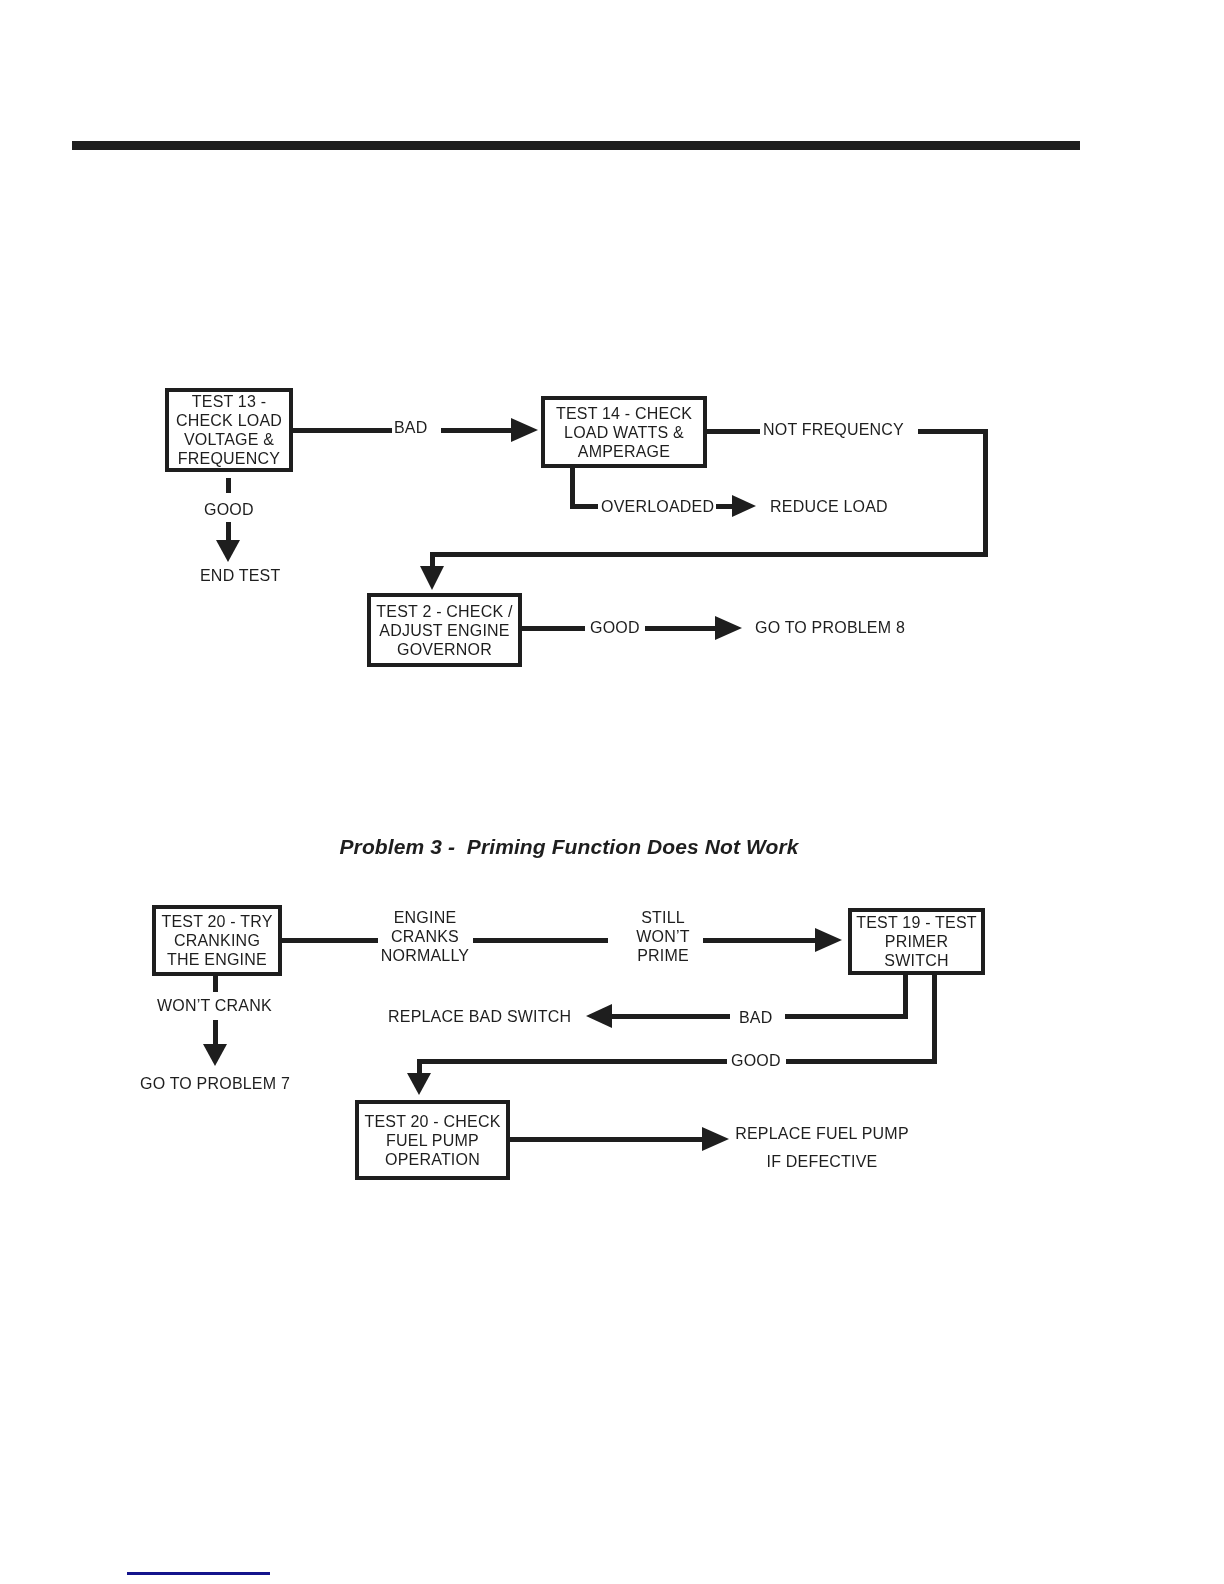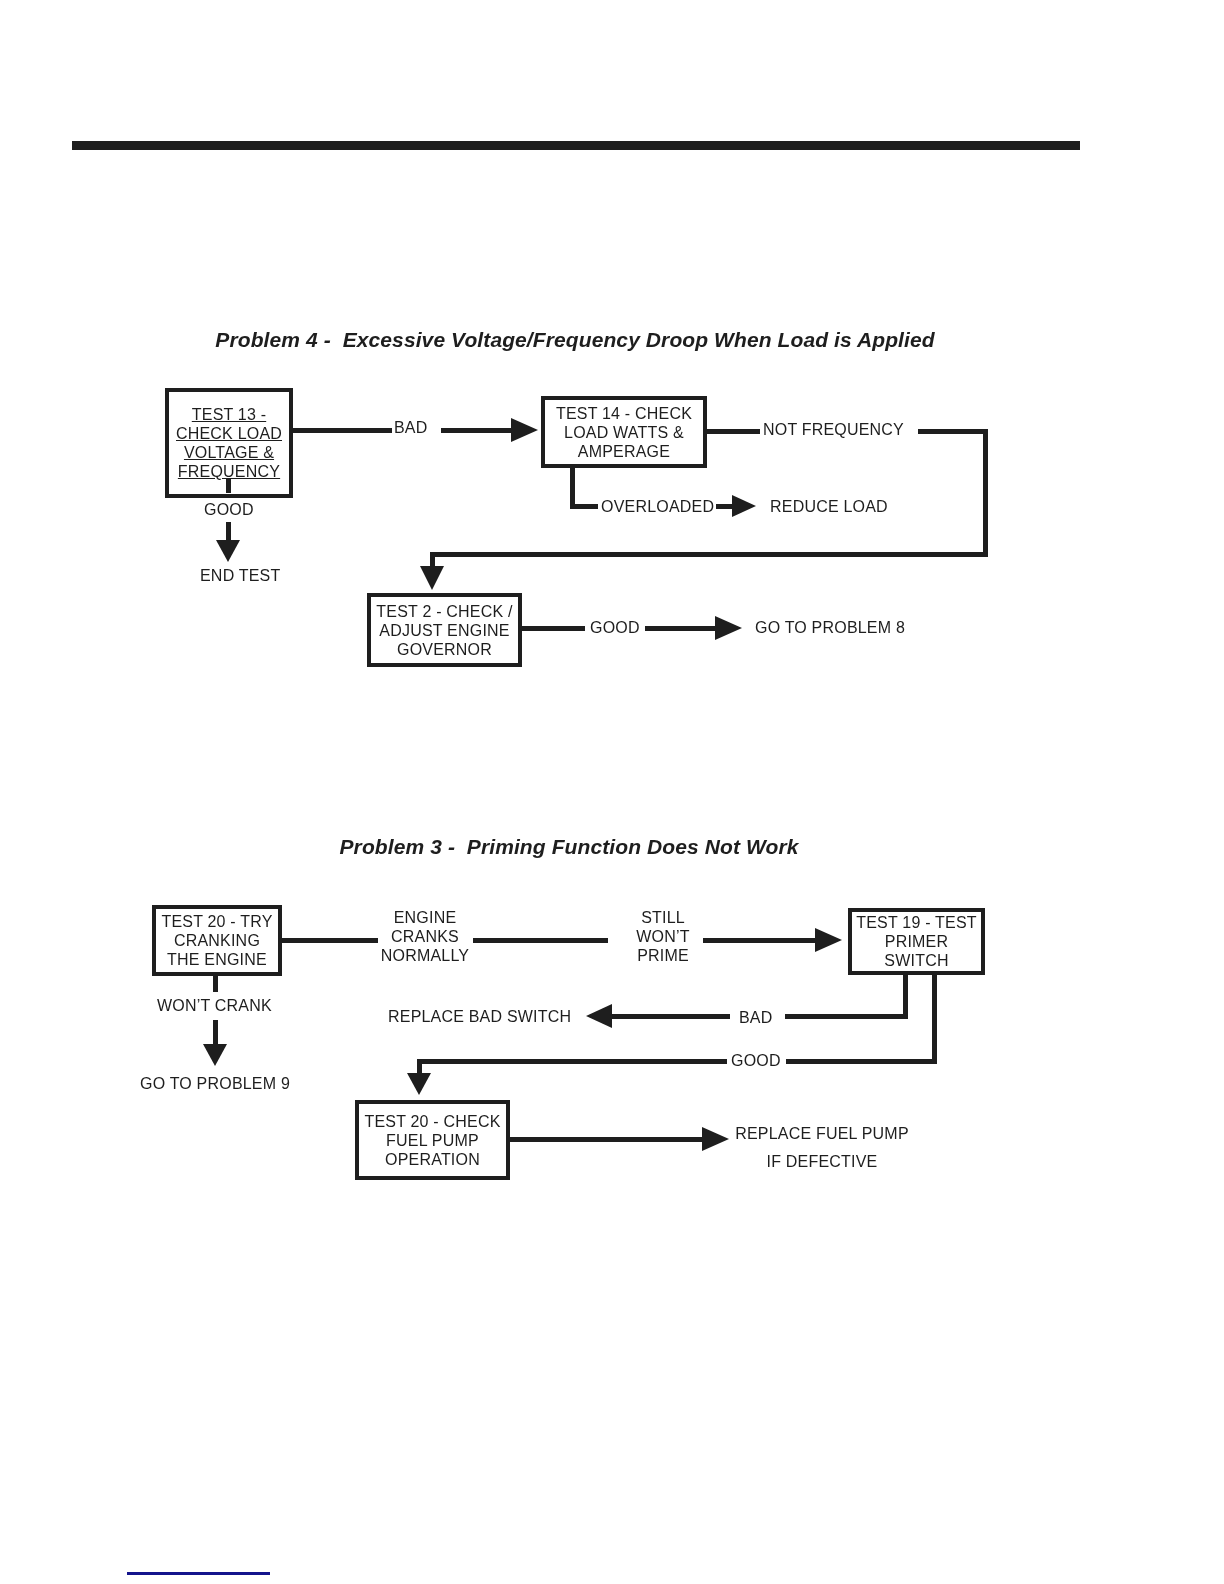--- a/index.html
+++ b/index.html
@@ -52,23 +52,22 @@
   }
   .blue-rule { position: absolute; background: var(--blue); }
 </style>
 </head>
 <body>
 
 <div class="page">
 
   <div class="rule" style="left:72px; top:141px; width:1008px; height:9px;"></div>
 
-  <div class="title" style="left:75px; top:328px; width:1000px;">Problem 4 -  Excessive Voltage/Frequency Droop When Load is Applied</div>
 
-  <div class="box" style="left:165px; top:388px; width:128px; height:110px;text-decoration:underline;">TEST 13 -
+  <div class="box" style="left:165px; top:388px; width:128px; height:84px;">TEST 13 -
 CHECK LOAD
 VOLTAGE &amp;
 FREQUENCY</div>
 
   <div class="hline" style="left:293px; top:428px; width:99px;"></div>
   <div class="lbl" style="left:394px; top:418px;">BAD</div>
   <div class="hline" style="left:441px; top:428px; width:70px;"></div>
   <div class="arr-r" style="left:511px; top:418px;"></div>
 
   <div class="box" style="left:541px; top:396px; width:166px; height:72px;">TEST 14 - CHECK
@@ -124,21 +123,21 @@
   <div class="arr-r" style="left:815px; top:928px;"></div>
 
   <div class="box" style="left:848px; top:908px; width:137px; height:67px;">TEST 19 - TEST
 PRIMER
 SWITCH</div>
 
   <div class="vline" style="left:213px; top:976px; height:16px;"></div>
   <div class="lbl" style="left:157px; top:996px;">WON’T CRANK</div>
   <div class="vline" style="left:213px; top:1020px; height:26px;"></div>
   <div class="arr-d sm" style="left:203px; top:1044px;"></div>
-  <div class="lbl" style="left:140px; top:1074px;">GO TO PROBLEM 9</div>
+  <div class="lbl" style="left:140px; top:1074px;">GO TO PROBLEM 7</div>
 
   <div class="vline" style="left:903px; top:975px; height:44px;"></div>
   <div class="hline" style="left:785px; top:1014px; width:123px;"></div>
   <div class="lbl" style="left:739px; top:1008px;">BAD</div>
   <div class="hline" style="left:610px; top:1014px; width:120px;"></div>
   <div class="arr-l" style="left:586px; top:1004px;"></div>
   <div class="lbl" style="left:388px; top:1007px;">REPLACE BAD SWITCH</div>
 
   <div class="vline" style="left:932px; top:975px; height:89px;"></div>
   <div class="hline" style="left:786px; top:1059px; width:151px;"></div>

